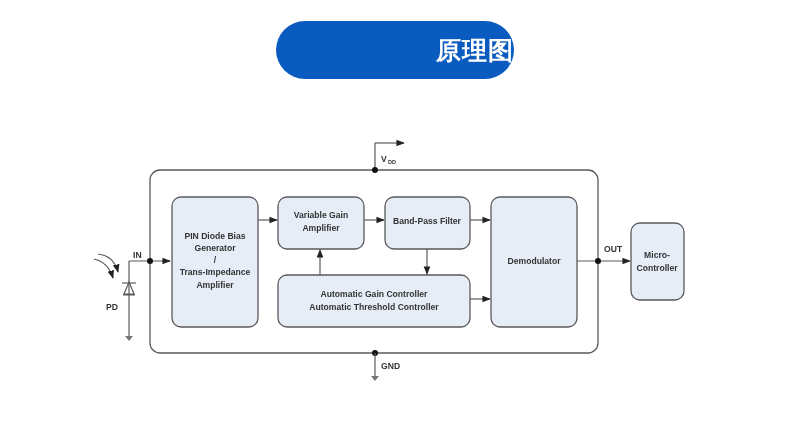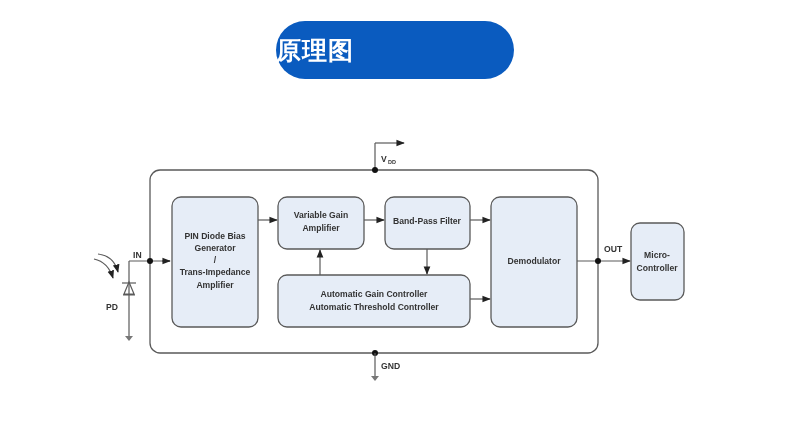--- a/index.html
+++ b/index.html
@@ -1,20 +1,20 @@
 <!DOCTYPE html>
 <html><head>
 <meta charset="utf-8">
 <style>
   html, body { margin:0; padding:0; background:#ffffff; }
   body { width:790px; height:428px; position:relative; overflow:hidden; font-family:"Liberation Sans", sans-serif; }
   .title-pill {
     position:absolute; left:276px; top:21px; width:238px; height:58px;
     background:#0a5bbf; border-radius:29px;
-    display:flex; align-items:center; justify-content:flex-start;
+    display:flex; align-items:center; justify-content:flex-end;
     color:#ffffff; font-family:"DejaVu Sans", sans-serif; font-weight:bold; font-size:25px; letter-spacing:1px;
   }
   svg { position:absolute; left:0; top:0; }
   .blk { fill:#e6edf7; stroke:#5a5a5a; stroke-width:1.3; }
   .wire { stroke:#5a5a5a; stroke-width:1.2; fill:none; }
   .lbl { font-family:"Liberation Sans", sans-serif; font-weight:bold; font-size:8.6px; fill:#333333; }
   .pin { font-family:"Liberation Sans", sans-serif; font-weight:bold; font-size:8.6px; fill:#333333; }
 </style>
 </head>
 <body>

